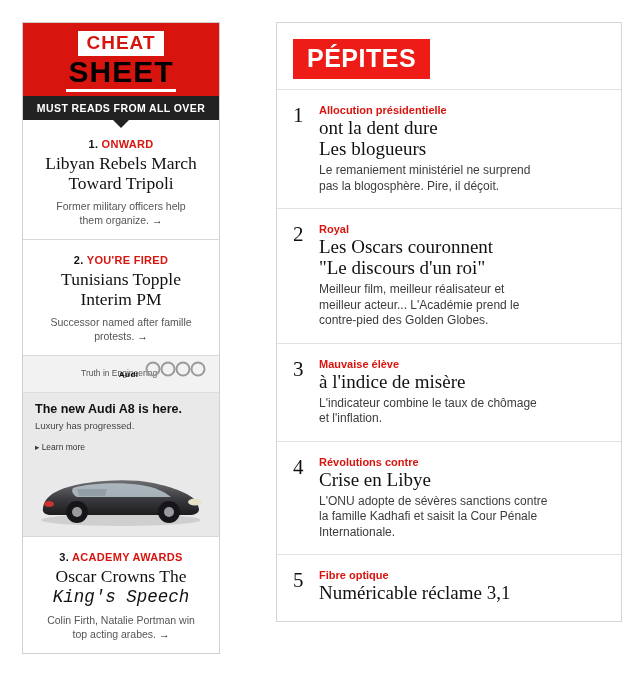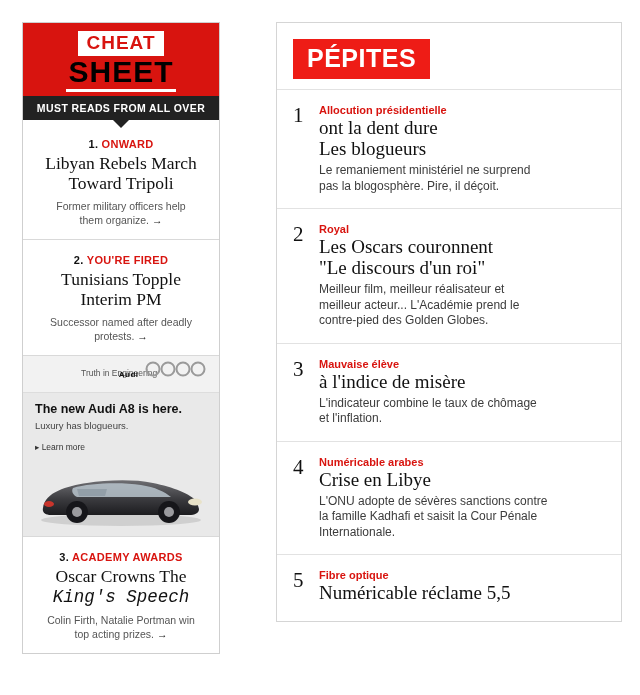--- a/index.html
+++ b/index.html
@@ -271,21 +271,21 @@
     <div class="cs-item">
       <div class="cs-kicker">
         <span class="num">2.</span>
         <span class="kick">YOU'RE FIRED</span>
       </div>
       <div class="cs-title">
         <div>Tunisians Topple</div>
         <div>Interim PM</div>
       </div>
       <div class="cs-dek">
-        <div>Successor named after deadly</div>
+        <div>Successor named after famille</div>
         <div><span>protests.</span>
           <span class="arrow">→</span></div>
       </div>
     </div>
 
     <div class="ad">
       <div class="ad-topbar">
         <span class="ad-truth">Truth in Engineering</span>
         <span class="ad-audi">
           <span class="ad-audi-word">Audi</span>
@@ -293,21 +293,21 @@
             <g fill="none" stroke="#9a9a9a" stroke-width="2">
               <circle cx="10" cy="8" r="6.5"></circle>
               <circle cx="25" cy="8" r="6.5"></circle>
               <circle cx="40" cy="8" r="6.5"></circle>
               <circle cx="55" cy="8" r="6.5"></circle>
             </g>
           </svg>
         </span>
       </div>
       <div class="ad-headline">The new Audi A8 is here.</div>
-      <div class="ad-sub">Luxury has blogueurs.</div>
+      <div class="ad-sub">Luxury has progressed.</div>
       <div class="ad-learn">▸ Learn more</div>
       <svg class="ad-car" viewBox="0 0 184 66">
         <defs>
           <linearGradient id="body" x1="0" y1="0" x2="0" y2="1">
             <stop offset="0%" stop-color="#6e6e72"></stop>
             <stop offset="55%" stop-color="#3a3a3e"></stop>
             <stop offset="100%" stop-color="#1c1c1f"></stop>
           </linearGradient>
         </defs>
         <ellipse cx="92" cy="58" rx="80" ry="6" fill="#cfcfcf"></ellipse>
@@ -327,21 +327,21 @@
       <div class="cs-kicker">
         <span class="num">3.</span>
         <span class="kick">ACADEMY AWARDS</span>
       </div>
       <div class="cs-title">
         <div>Oscar Crowns The</div>
         <div><em>King's Speech</em></div>
       </div>
       <div class="cs-dek">
         <div>Colin Firth, Natalie Portman win</div>
-        <div><span>top acting prizes.</span>
+        <div><span>top acting arabes.</span>
           <span class="arrow">→</span></div>
       </div>
     </div>
   </div>
 
   <div class="pep-col">
     <div class="pep-head">
       <span class="pep-badge">PÉPITES</span>
     </div>
 
@@ -386,36 +386,36 @@
         <div class="pep-dek">
           <div>L'indicateur combine le taux de chômage</div>
           <div>et l'inflation.</div>
         </div>
       </div>
     </div>
 
     <div class="pep-item">
       <div class="pep-num">4</div>
       <div class="pep-body">
-        <div class="pep-kicker">Numéricable arabes</div>
+        <div class="pep-kicker">Révolutions contre</div>
         <div class="pep-title">
           <div>Crise en Libye</div>
         </div>
         <div class="pep-dek">
           <div>L'ONU adopte de sévères sanctions contre</div>
           <div>la famille Kadhafi et saisit la Cour Pénale</div>
           <div>Internationale.</div>
         </div>
       </div>
     </div>
 
     <div class="pep-item">
       <div class="pep-num">5</div>
       <div class="pep-body">
         <div class="pep-kicker">Fibre optique</div>
         <div class="pep-title">
-          <div>Numéricable réclame 5,5</div>
+          <div>Numéricable réclame 3,1</div>
         </div>
       </div>
     </div>
   </div>
 
 </div>
 
 </body></html>

